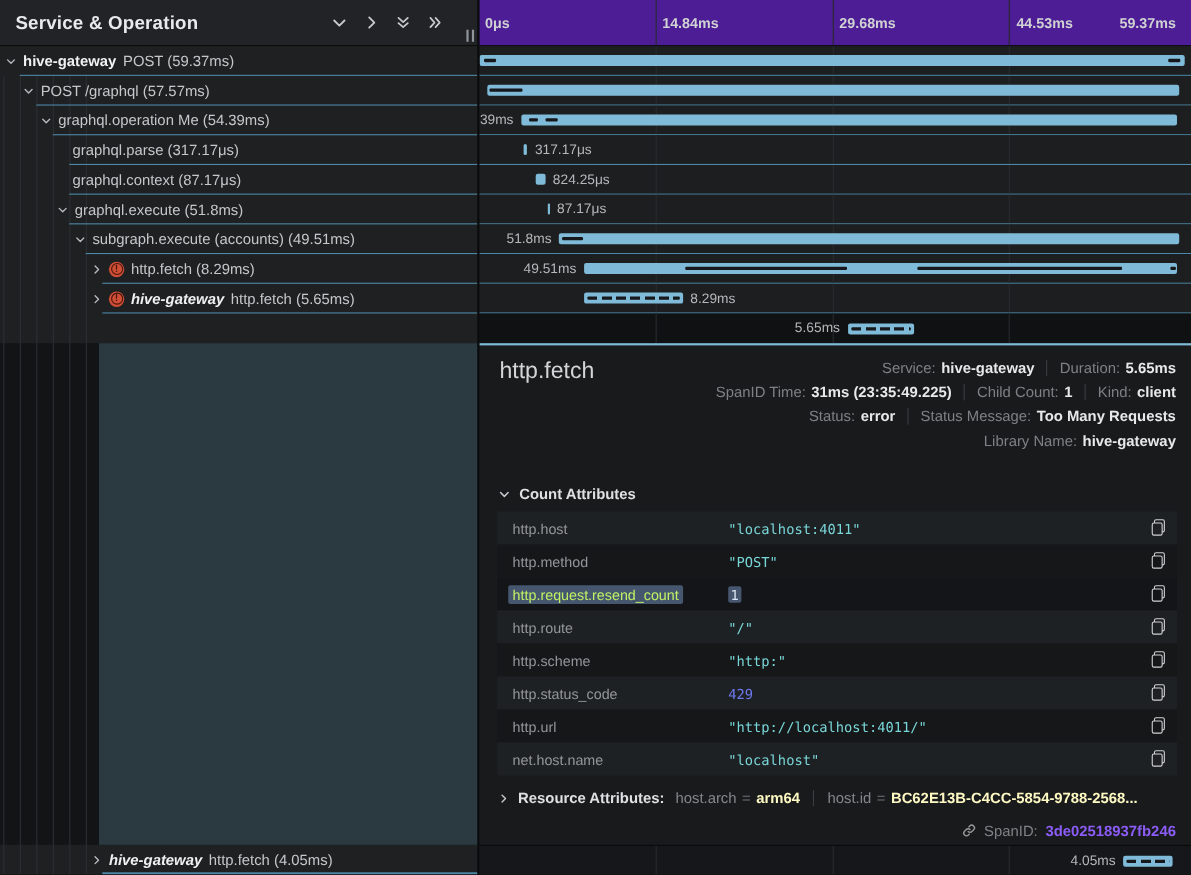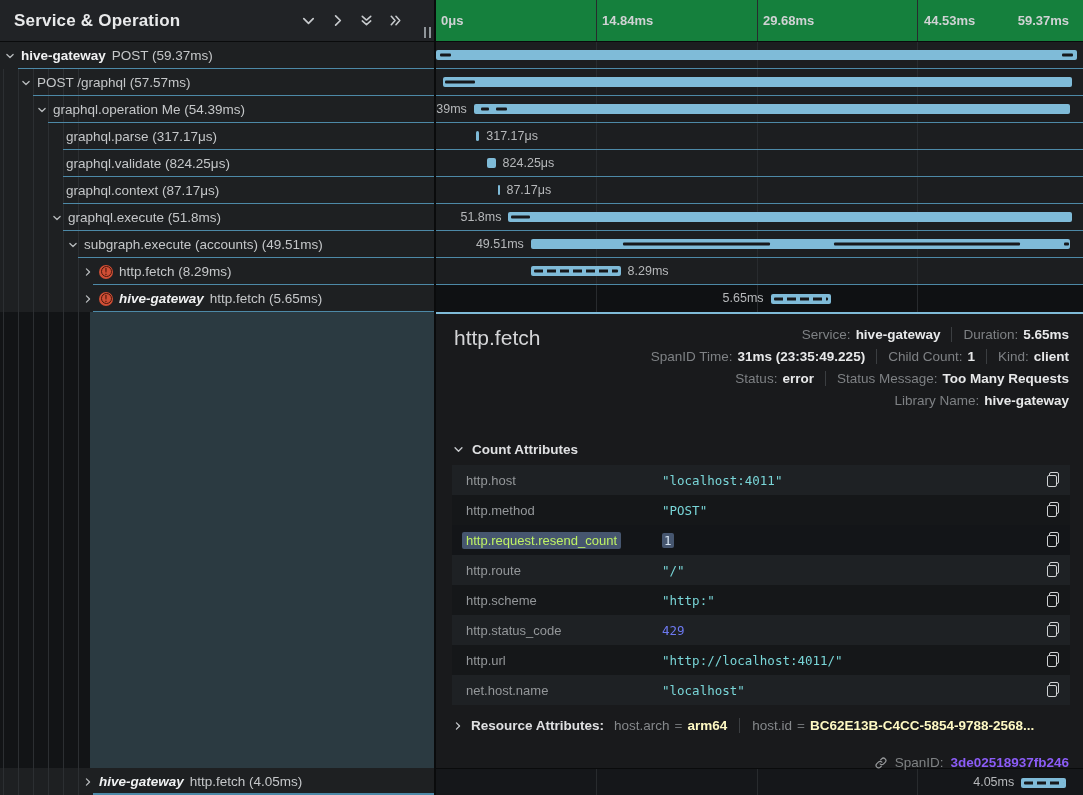--- a/index.html
+++ b/index.html
@@ -27,21 +27,21 @@
   .err{flex:none;width:14px;height:14px;border-radius:50%;background:#cf4e35;position:relative;margin-right:6px;}
   .err::before{content:'';position:absolute;top:1.5px;left:1.5px;right:1.5px;bottom:1.5px;border:1.5px solid #4a170c;border-radius:50%;}
   .err::after{content:'!';position:absolute;left:0;top:0;width:100%;height:100%;display:flex;align-items:center;justify-content:center;
     color:#4a170c;font-weight:700;font-size:9px;font-family:"DejaVu Sans Mono",monospace;}
   .svc{font-weight:700;color:#f0f1f2;margin-right:6px;}
   .svc.it{font-style:italic;}
   
   #divider{position:absolute;left:434px;top:0;width:2px;height:795px;background:#0a0b0c;cursor:col-resize;}
   
   #right{position:absolute;left:436px;top:0;width:647px;height:795px;background:#17181a;}
-  #axis{position:absolute;left:0;right:0;top:0;height:42px;background:#15803d;border-bottom:1px solid #0a0b0c;box-sizing:border-box;text-decoration:underline;}
+  #axis{position:absolute;left:0;right:0;top:0;height:42px;background:#4c1d95;border-bottom:1px solid #0a0b0c;box-sizing:border-box;text-decoration:underline;}
   .track{position:absolute;left:0;top:0;bottom:0;width:641px;}
   .vline{position:absolute;top:0;bottom:0;width:1px;background:#282b2e;z-index:1;}
   .tick{position:absolute;top:0;line-height:41px;font-size:13px;font-weight:700;color:#d0d2d4;z-index:2;}
   #timeline-rows{position:absolute;left:0;right:0;top:42px;}
   .row{position:relative;height:27px;box-sizing:border-box;background:#1c1e20;border-bottom:1px solid #4d89a7;overflow:hidden;}
   .row.sel{background:#0f1113;border-bottom:none;}
   .bar{position:absolute;top:50%;transform:translateY(-50%);height:10px;background:#7fbbd8;border-radius:2px;min-width:2px;z-index:2;cursor:pointer;}
   .mark{position:absolute;top:50%;transform:translateY(-50%);height:3px;background:#16181b;border-radius:1px;}
   .bar.dashed::after{content:'';position:absolute;left:3px;right:3px;top:50%;height:3px;transform:translateY(-50%);
     background:repeating-linear-gradient(90deg,#16181b 0 9px,transparent 9px 13px);border-radius:1px;}
@@ -72,21 +72,21 @@
   .copy::after{content:'';position:absolute;bottom:1px;left:1px;width:8px;height:10px;border:1.4px solid #d0d2d4;border-radius:2px;}
   .arow.a .copy::after{background:#1e2124;}
   .arow.b .copy::after{background:#151719;}
   .arow.selrow .copy::after{background:#131518;}
   #res-row{position:absolute;left:17px;right:13px;top:404px;display:flex;align-items:center;font-size:13.5px;white-space:nowrap;overflow:hidden;}
   #res-title{font-weight:700;color:#dfe0e2;margin:0 10px 0 8px;cursor:pointer;}
   .rkey{color:#85888b;}
   .req{color:#6f7275;margin:0 5px;}
   .rval{color:#fef9c3;font-weight:700;}
   .rdiv{flex:none;width:1px;height:15px;background:#3b3e41;margin:0 12px;}
-  #spanid-row{position:absolute;right:14px;top:434px;height:22px;display:flex;align-items:flex-end;gap:7px;font-size:13.5px;}
+  #spanid-row{position:absolute;right:14px;top:434px;height:22px;display:flex;align-items:flex-start;gap:7px;font-size:13.5px;}
   #spanid-label{color:#7f8284;}
   #spanid-value{color:#8b5cf6;font-weight:700;}
   
   #tl-bottom{position:absolute;left:0;right:0;top:768px;height:27px;background:#15171a;border-top:1px solid #0a0b0c;box-sizing:border-box;overflow:hidden;}
 </style>
 </head>
 <body>
 
 <div id="app">
 
@@ -155,25 +155,20 @@
               <svg width="10" height="10" viewBox="0 0 16 16">
                 <path d="M3 5.5l5 5 5-5" fill="none" stroke="#b9bcbe" stroke-width="2" stroke-linecap="round" stroke-linejoin="round"></path>
               </svg>
             </span>
             <span class="tlabel">graphql.operation Me (54.39ms)</span>
           </div>
           <div class="trow">
             <div class="trow-line" style="left: 63px;"></div>
             <span class="chev-space" style="margin-left: 66px;"></span>
             <span class="tlabel">graphql.parse (317.17μs)</span>
-          </div>
-          <div class="trow">
-            <div class="trow-line" style="left: 63px;"></div>
-            <span class="chev-space" style="margin-left: 66px;"></span>
-            <span class="tlabel">graphql.validate (824.25μs)</span>
           </div>
           <div class="trow">
             <div class="trow-line" style="left: 63px;"></div>
             <span class="chev-space" style="margin-left: 66px;"></span>
             <span class="tlabel">graphql.context (87.17μs)</span>
           </div>
           <div class="trow">
             <div class="trow-line" style="left: 63px;"></div>
             <span class="chev" style="margin-left: 52px;">
               <svg width="10" height="10" viewBox="0 0 16 16">

